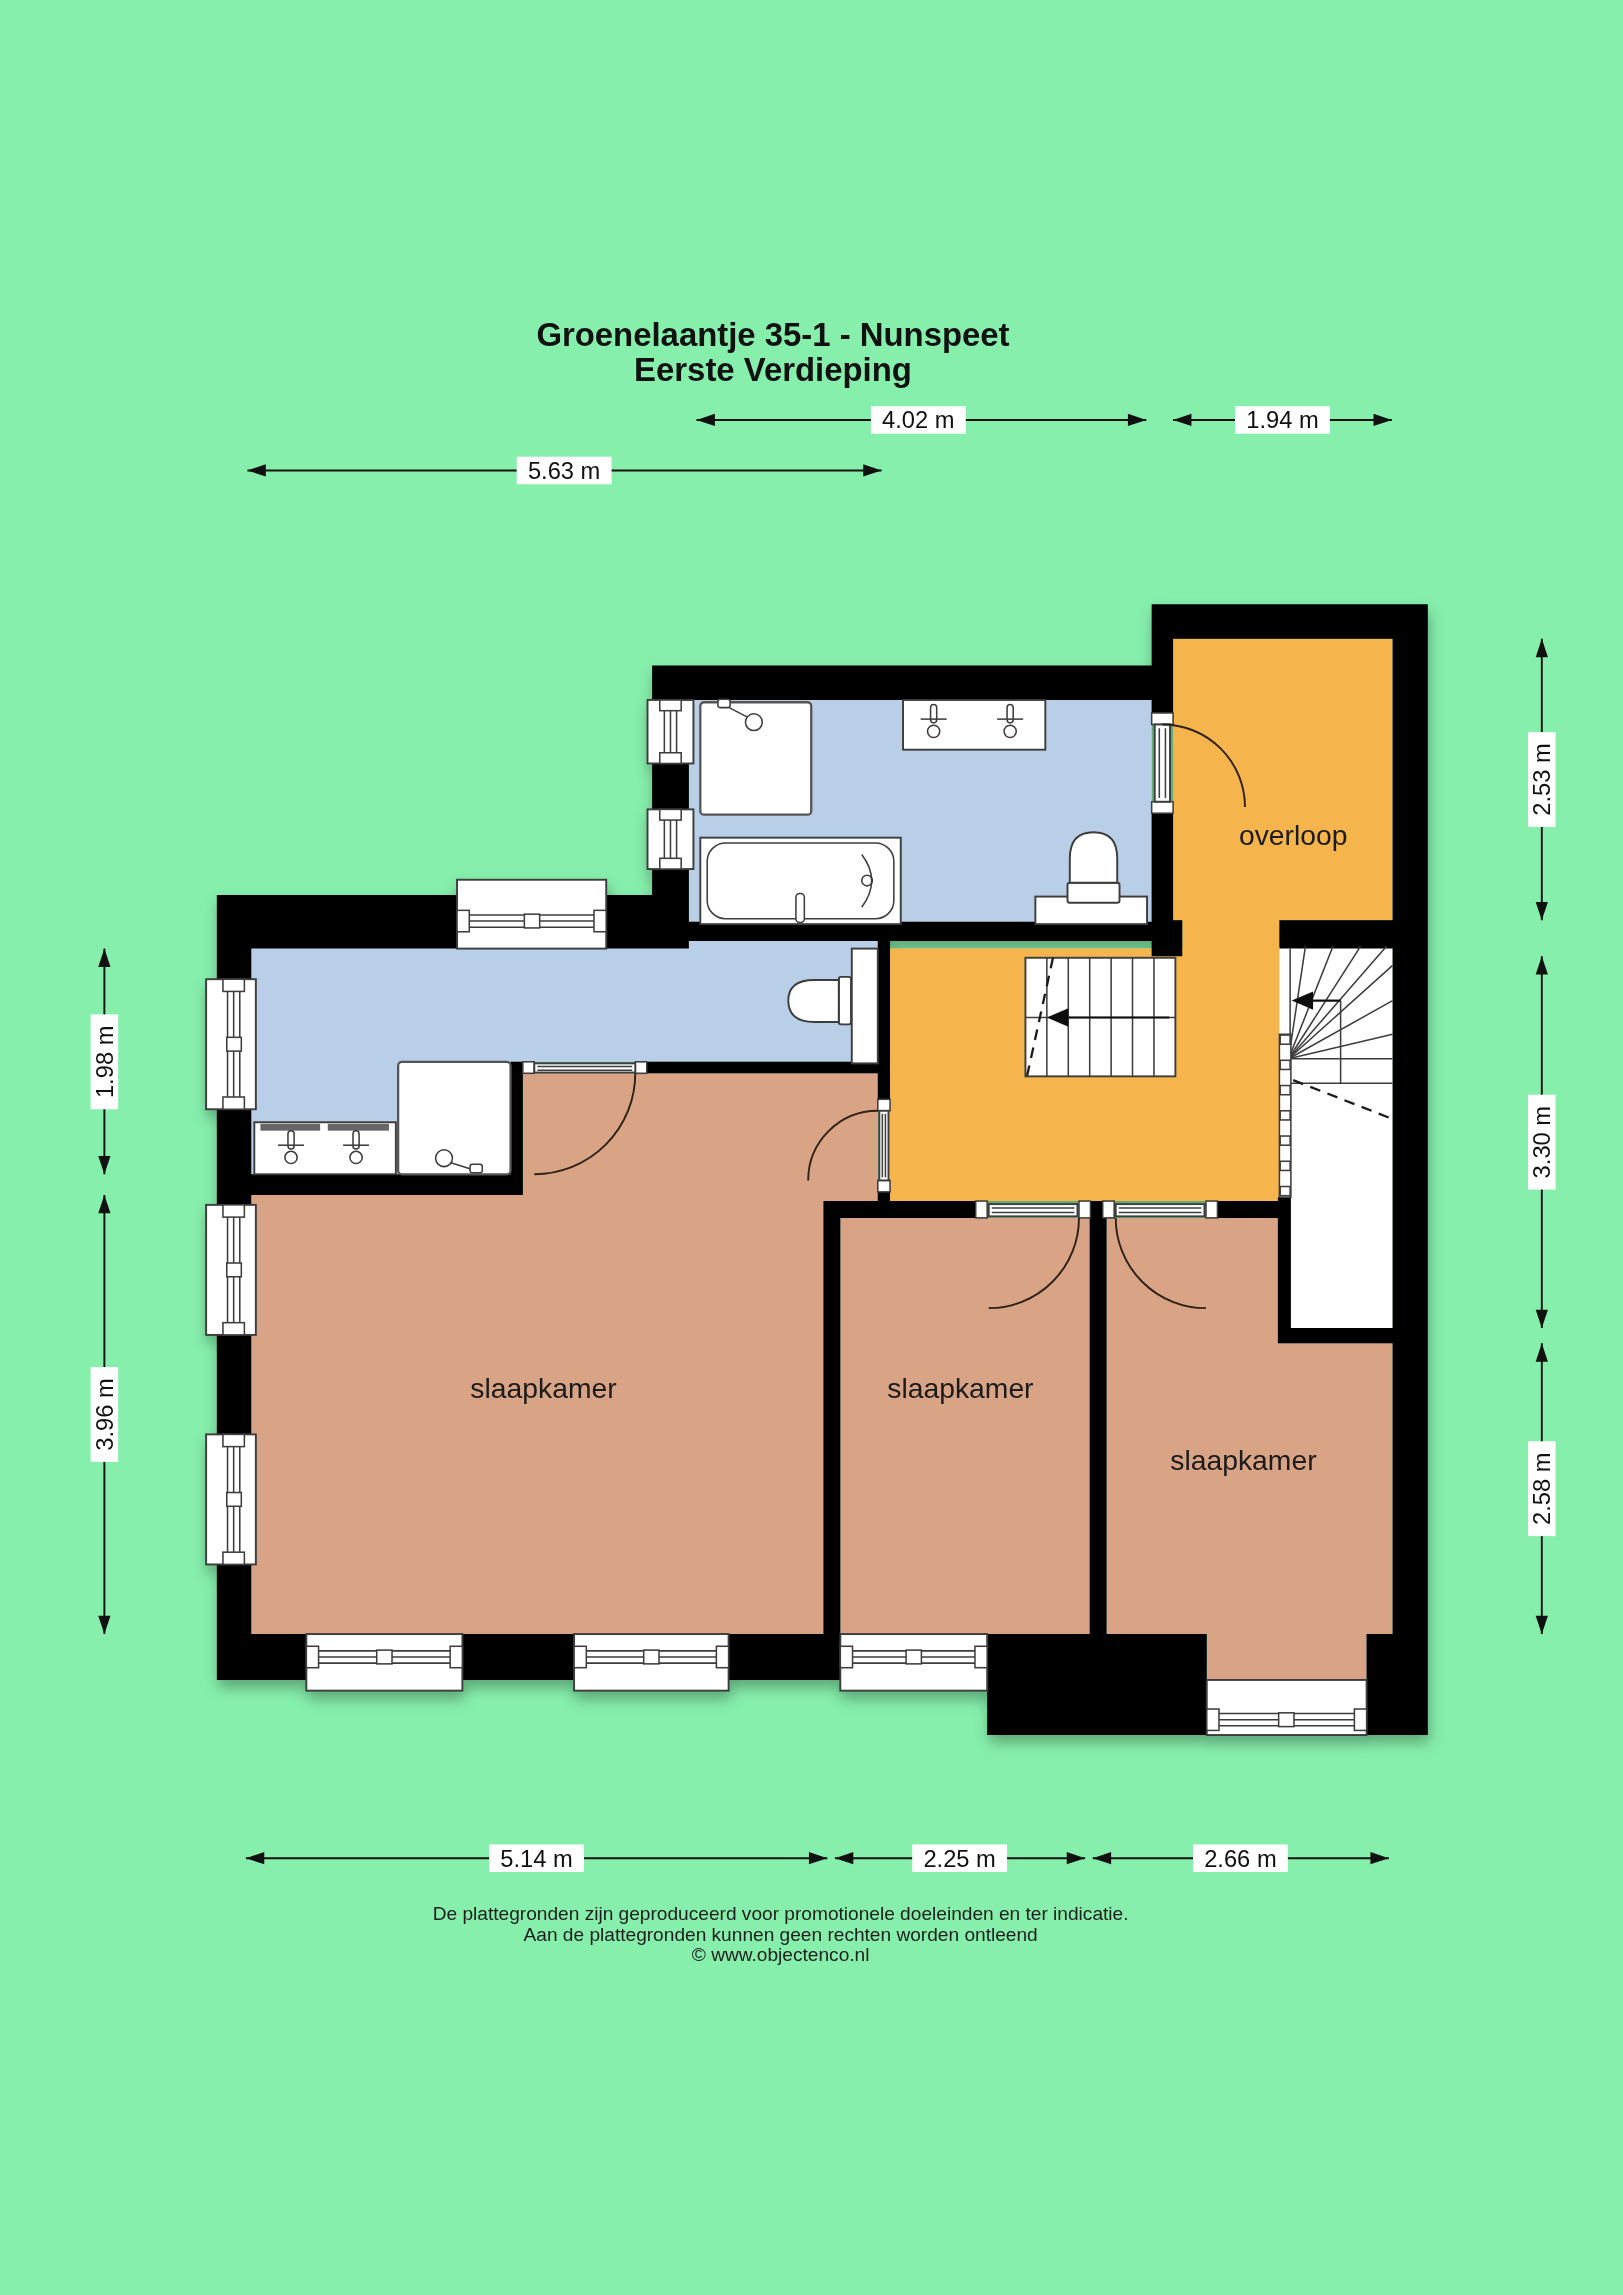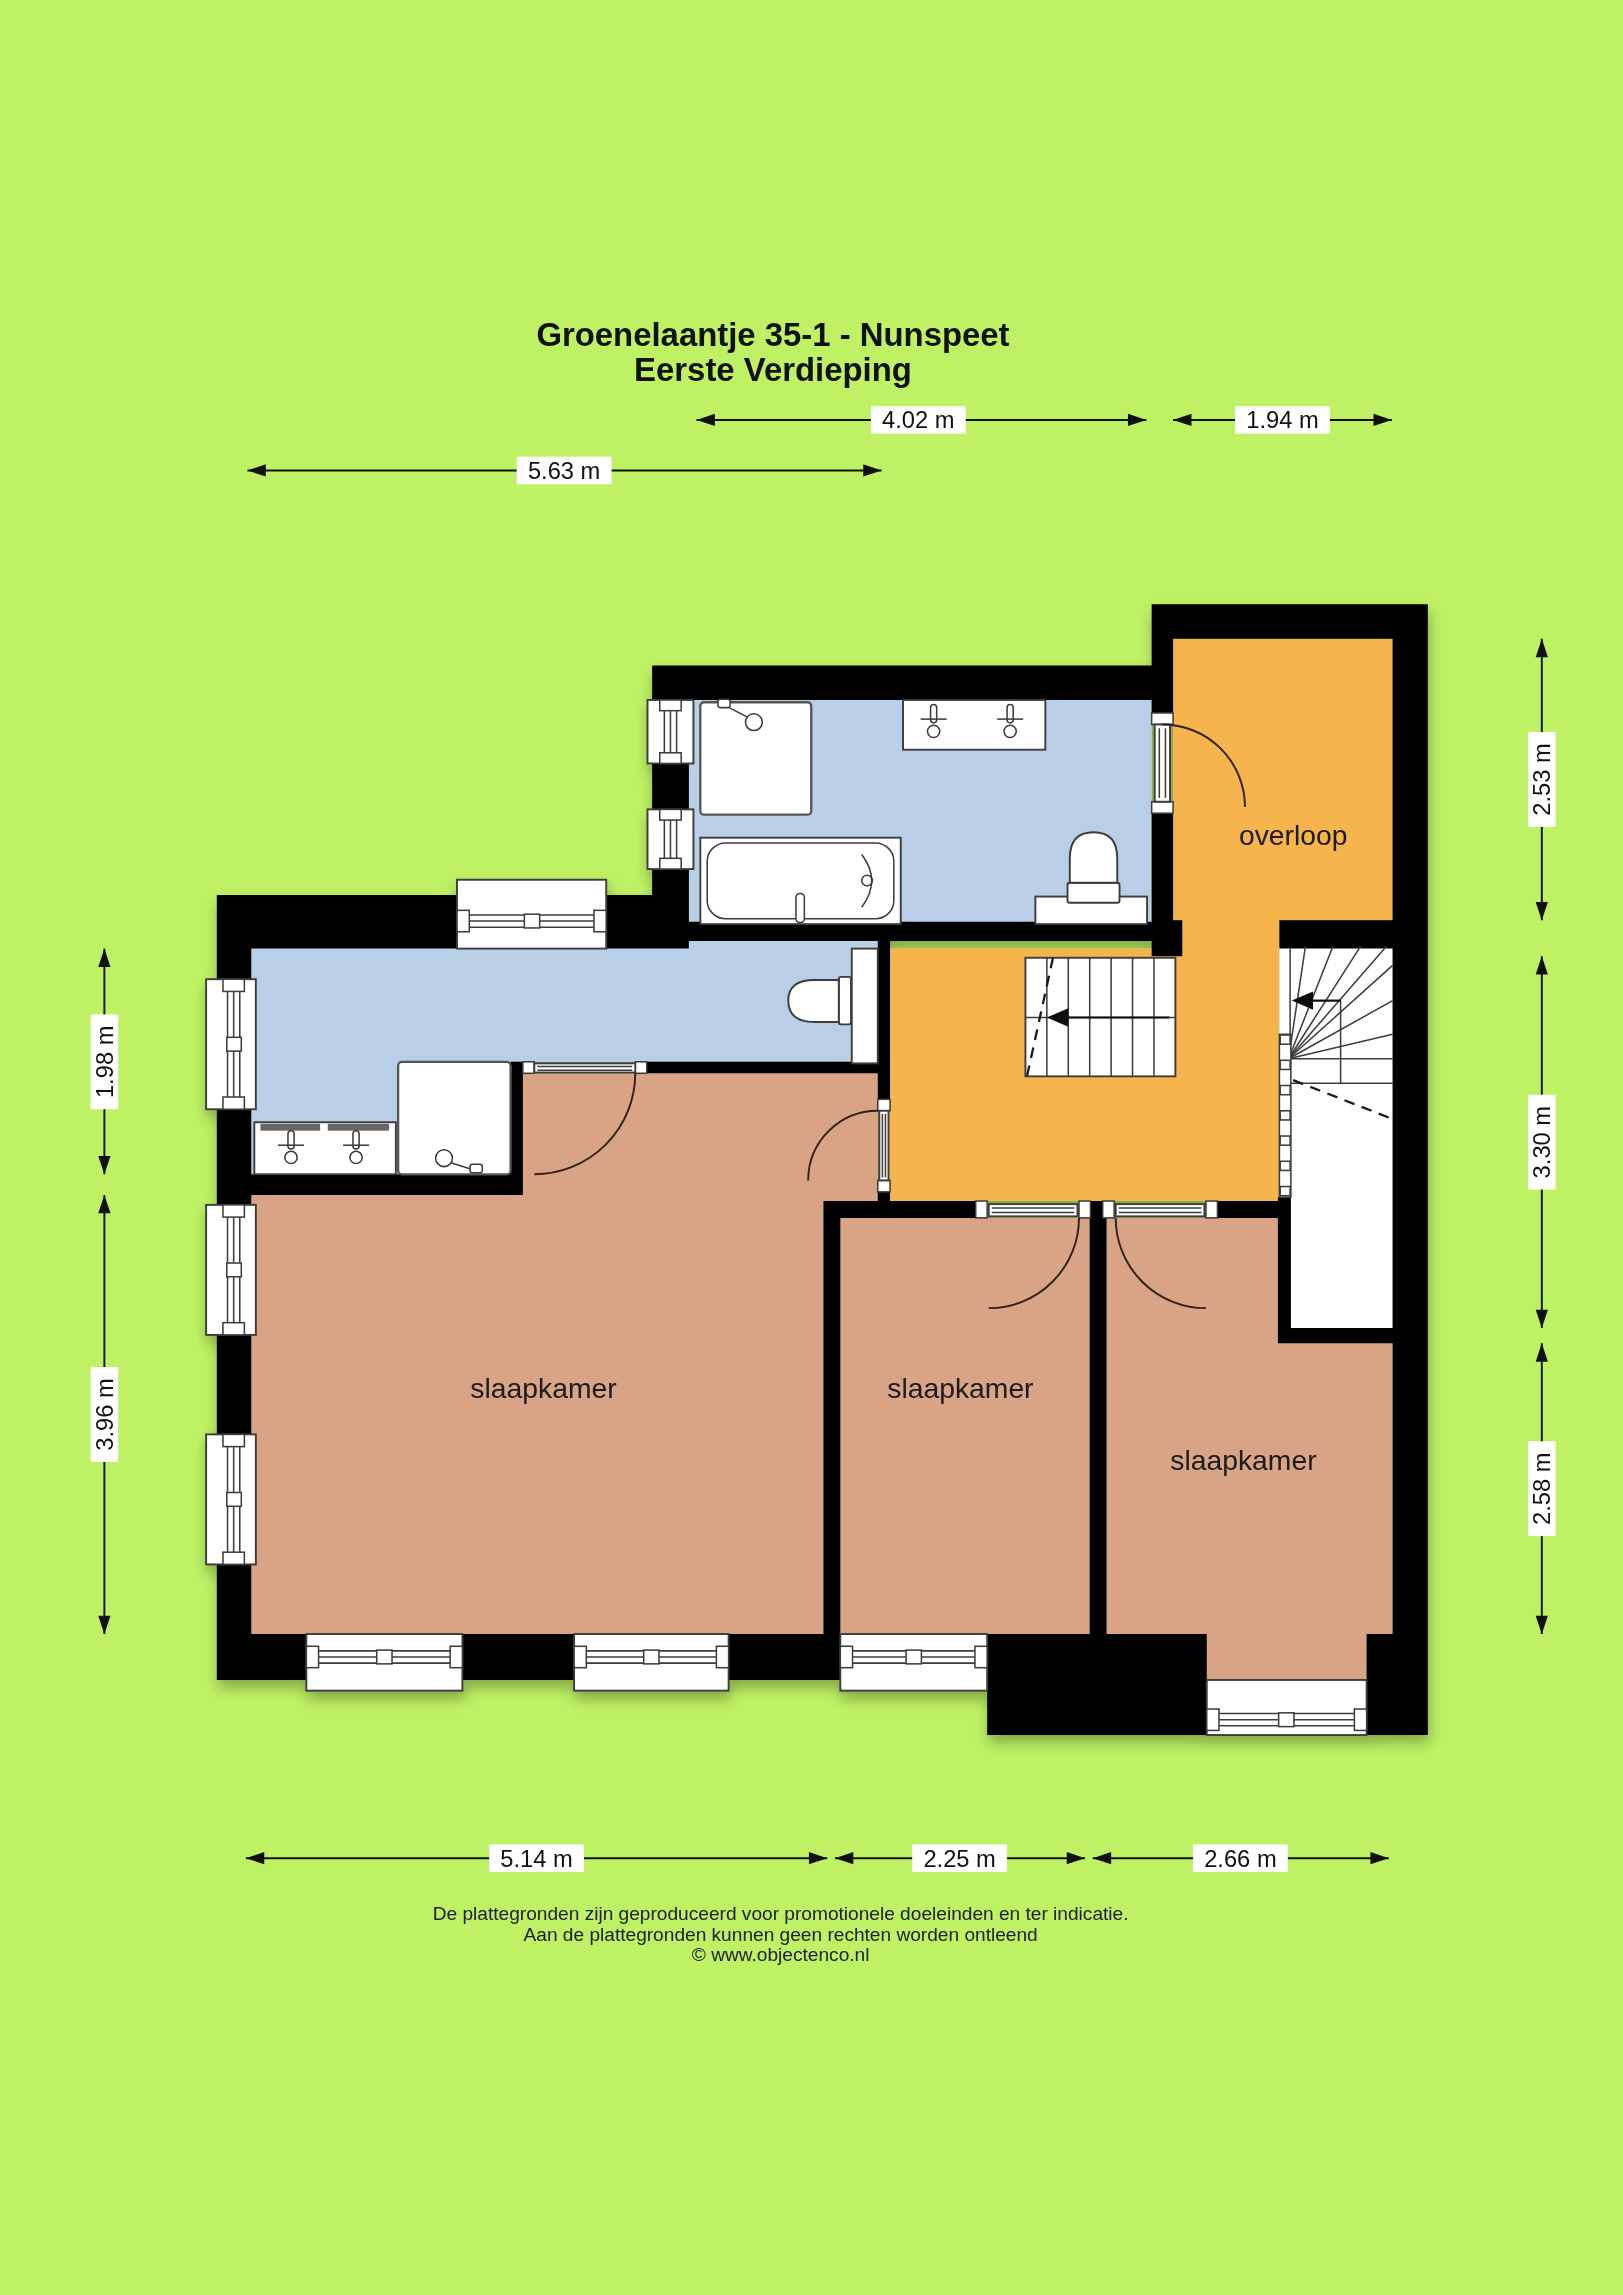--- a/index.html
+++ b/index.html
@@ -1,16 +1,16 @@
 <!DOCTYPE html>
 <html style="font-size:12.2px"><head>
 <meta charset="utf-8">
 <style>
   html,body{margin:0;padding:0;background:#fff;}
-  .page{position:relative;width:1624px;height:2295px;background:#bef264;overflow:hidden;
+  .page{position:relative;width:1624px;height:2295px;background:#86efac;overflow:hidden;
         font-family:"Liberation Sans",sans-serif;}
   svg{position:absolute;left:0;top:0;}
   text{font-family:"Liberation Sans",sans-serif;fill:#111;}
   .t-title{font-size:43px;font-weight:bold;}
   .t-room{font-size:37px;fill:#1a1a1a;}
   .t-dim{font-size:31px;}
   .t-foot{font-size:25px;fill:#1d1d1d;}
   .ln{stroke:#3C3C3C;stroke-width:2;fill:none;}
   .ol{stroke:#3C3C3C;stroke-width:2.5;fill:#fff;}
   .ol-h{stroke:#555;stroke-width:3;fill:#fff;}

